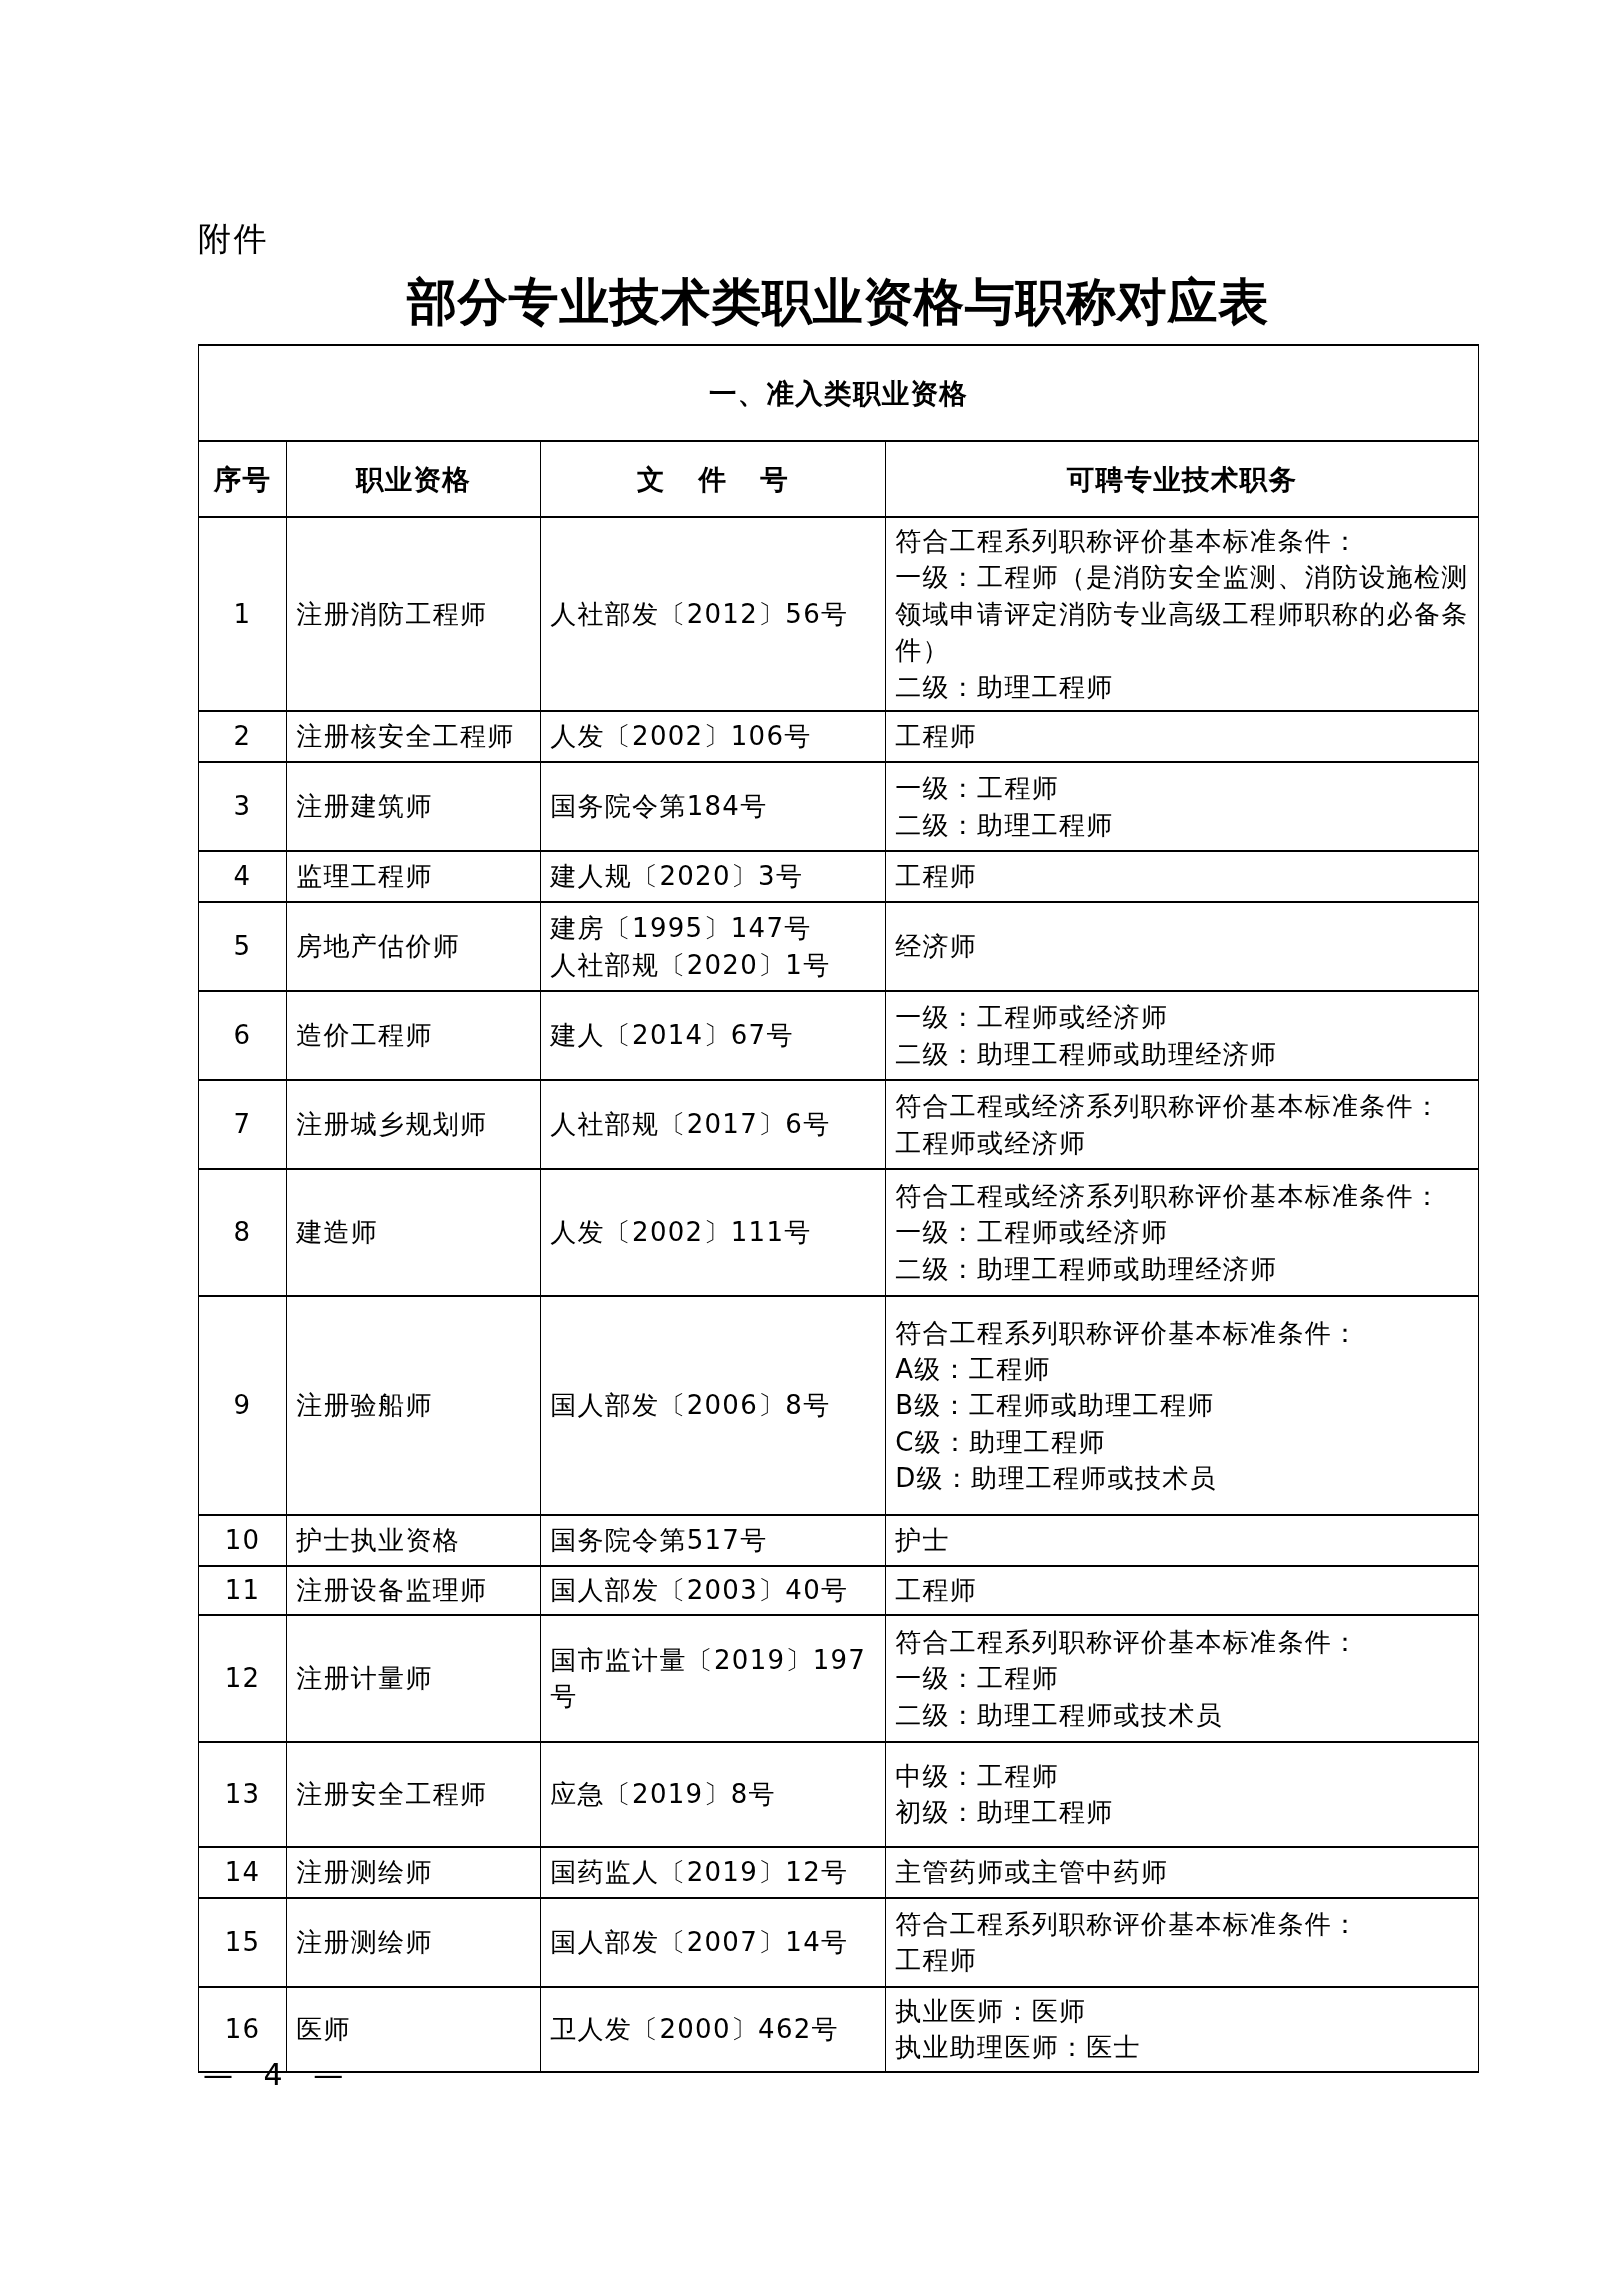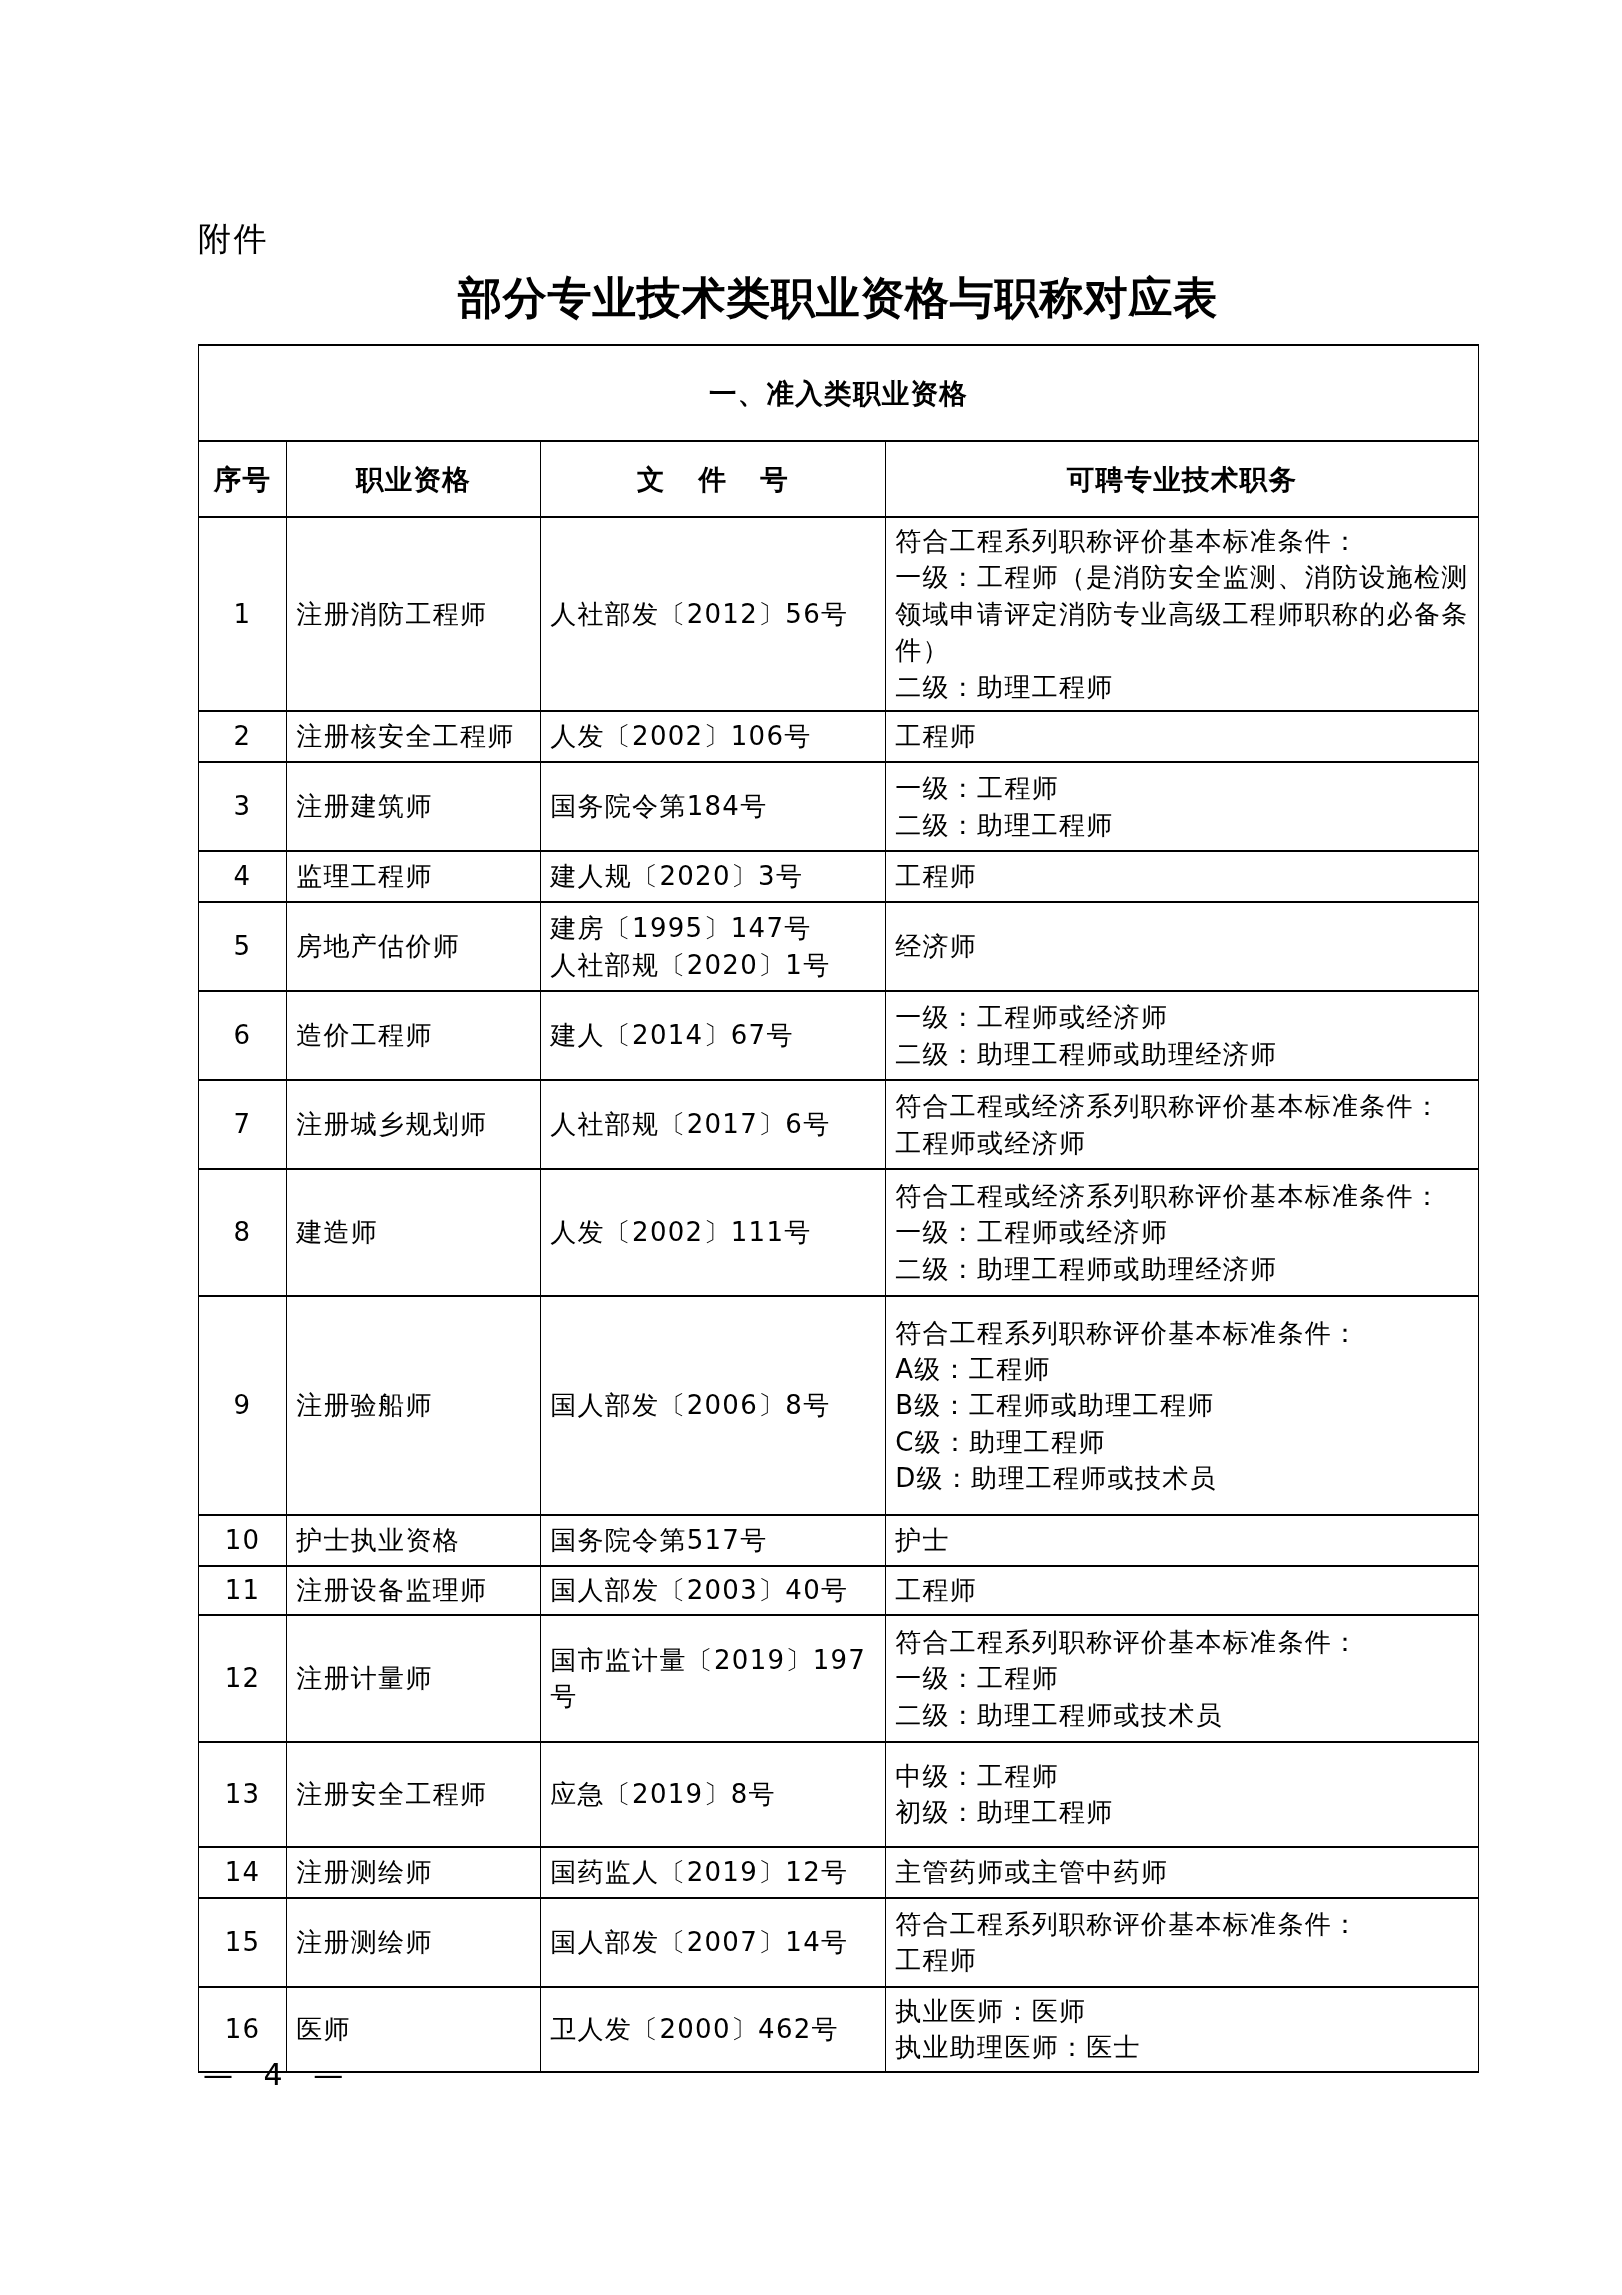--- a/index.html
+++ b/index.html
@@ -23,21 +23,21 @@
     font-size: 33px;
     letter-spacing: 2.6px;
     font-weight: 500;
   }
   .doc-title {
     position: absolute;
     left: 198px;
     top: 269px;
     width: 1280px;
     text-align: center;
-    font-size: 44px;
+    font-size: 50px;
     font-weight: bold;
     letter-spacing: 0.7px;
     white-space: nowrap;
   }
   table.qual-table {
     position: absolute;
     left: 198px;
     top: 344px;
     width: 1280px;
     border-collapse: collapse;

